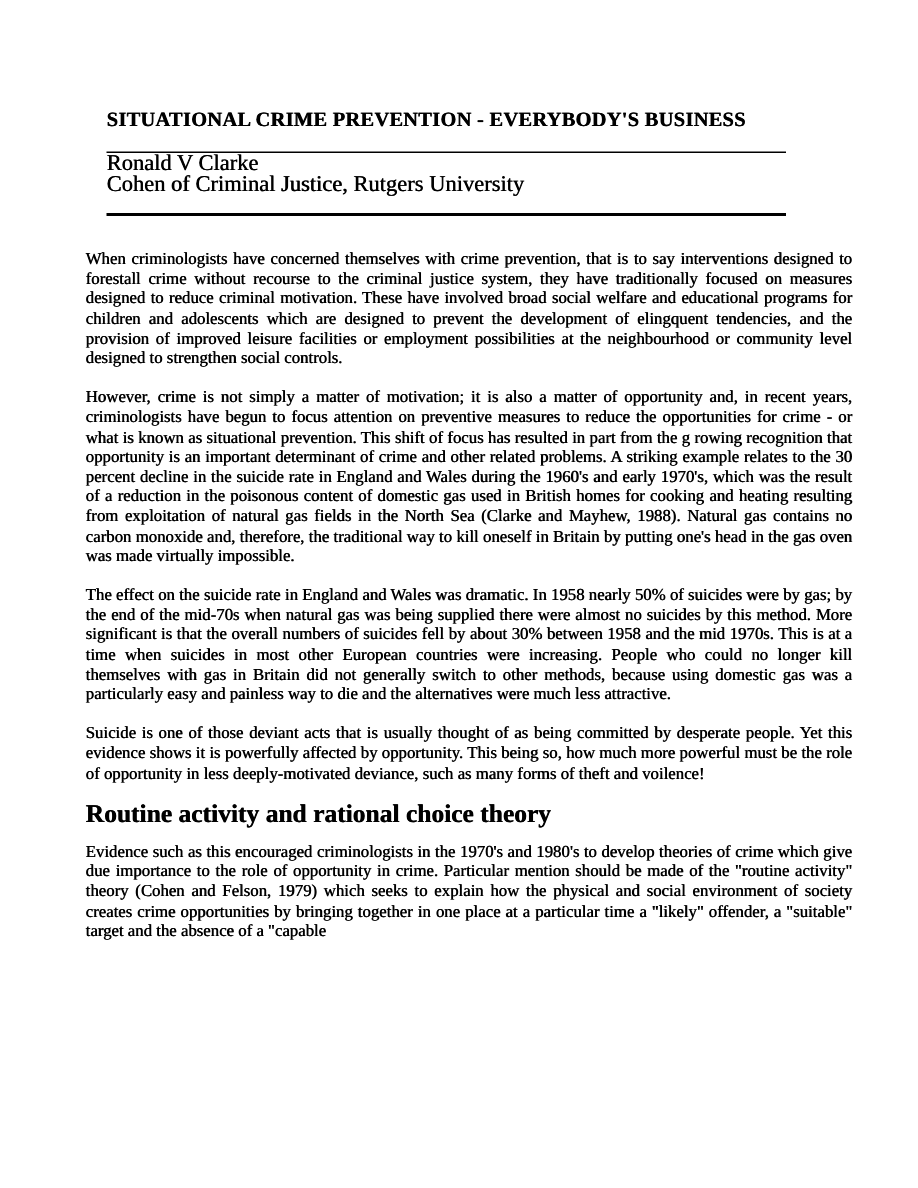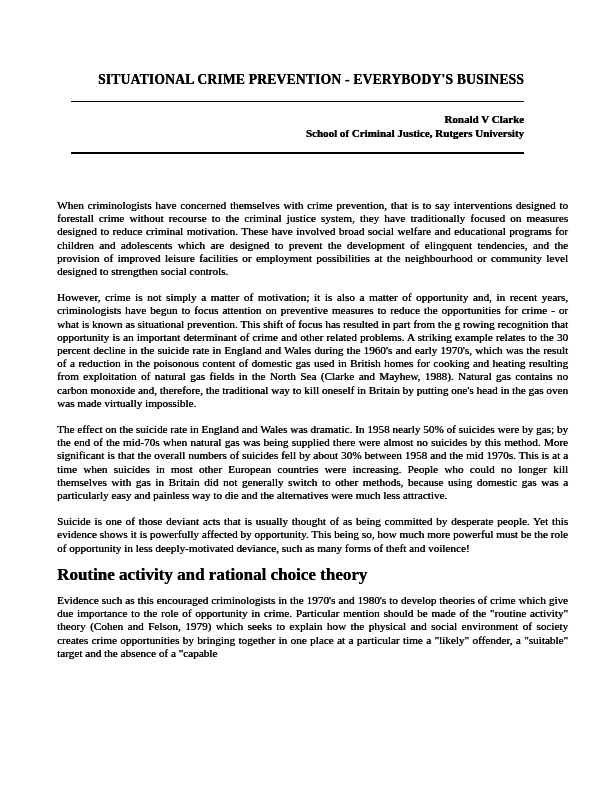--- a/index.html
+++ b/index.html
@@ -16,21 +16,21 @@
     font-family: "Liberation Serif", "DejaVu Serif", serif;
     overflow: hidden;
     
     text-shadow: 0.35px 0 0 #000;
   }
   .title-block {
     position: absolute;
     top: 72px;
     left: 71px;
     width: 453px;
-    text-align: right;
+    text-align: left;
   }
   .doc-title {
     margin: 0;
     font-size: 13.6px;
     line-height: 16px;
     font-weight: bold;
     letter-spacing: 0.2px;
     white-space: nowrap;
   }
   .rule {
@@ -40,34 +40,32 @@
   }
   .rule-thin {
     margin-top: 13px;
     border-top: 1.4px solid #000;
   }
   .rule-thick {
     margin-top: 12px;
     border-top: 2.6px solid #000;
   }
   .byline {
-    margin-top: 10px;
-    font-weight: bold;
-    font-size: 11px;
+    font-weight: normal;
+    font-size: 15px;
     line-height: 14px;
   }
   .body-text {
     position: absolute;
     top: 167px;
     left: 57px;
     width: 511px;
     font-size: 11.2px;
     line-height: 13.2px;
     text-align: justify;
-    margin-top: 32px;
   }
   .body-text p {
     margin: 0 0 13px 0;
   }
   .section-heading {
     margin: 0 0 13px 0;
     font-size: 17px;
     line-height: 13.2px;
     font-weight: bold;
     text-align: left;
@@ -76,21 +74,21 @@
 </head>
 <body>
 
 <div class="page">
 
   <div class="title-block">
     <h1 class="doc-title">SITUATIONAL CRIME PREVENTION - EVERYBODY'S BUSINESS</h1>
     <div class="rule rule-thin"></div>
     <div class="byline">
       <div>Ronald V Clarke</div>
-      <div>School of Criminal Justice, Rutgers University</div>
+      <div>Cohen of Criminal Justice, Rutgers University</div>
     </div>
     <div class="rule rule-thick"></div>
   </div>
 
   <div class="body-text">
     <p>When criminologists have concerned themselves with crime prevention, that is to say interventions designed to forestall crime without recourse to the criminal justice system, they have traditionally focused on measures designed to reduce criminal motivation.  These have involved broad social welfare and educational programs for children and adolescents which are designed to prevent the development of elingquent tendencies, and the provision of improved leisure facilities or employment possibilities at the neighbourhood or community level designed to strengthen social controls.</p>
     <p>However, crime is not simply a matter of motivation; it is also a matter of opportunity and, in recent years, criminologists have begun to focus attention on preventive measures to reduce the opportunities for crime - or what is known as situational prevention.  This shift of focus has resulted in part from the g rowing recognition that opportunity is an important determinant of crime and other related problems.  A striking example relates to the 30 percent decline in the suicide rate in England and Wales during the 1960's and early 1970's, which was the result of a reduction in the poisonous content of domestic gas used in British homes for cooking and heating resulting from exploitation of natural gas fields in the North Sea (Clarke and Mayhew, 1988).  Natural gas contains no carbon monoxide and, therefore, the traditional way to kill oneself in Britain by putting one's head in the gas oven was made virtually impossible.</p>
     <p>The effect on the suicide rate in England and Wales was dramatic.  In 1958 nearly 50% of suicides were by gas; by the end of the mid-70s when natural gas was being supplied there were almost no suicides by this method.  More significant is that the overall numbers of suicides fell by about 30% between 1958 and the mid 1970s.  This is at a time when suicides in most other European countries were increasing.  People who could no longer kill themselves with gas in Britain did not generally switch to other methods, because using domestic gas was a particularly easy and painless way to die and the alternatives were much less attractive.</p>
     <p>Suicide is one of those deviant acts that is usually thought of as being committed by desperate people.  Yet this evidence shows it is powerfully affected by opportunity.  This being so, how much more powerful must be the role of opportunity in less deeply-motivated deviance, such as many forms of theft and voilence!</p>
     <h2 class="section-heading">Routine activity and rational choice theory</h2>

